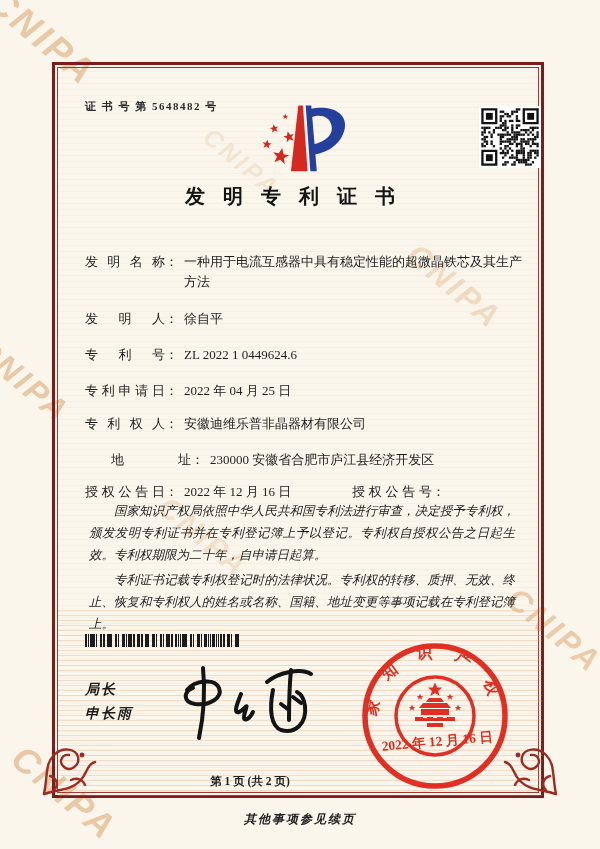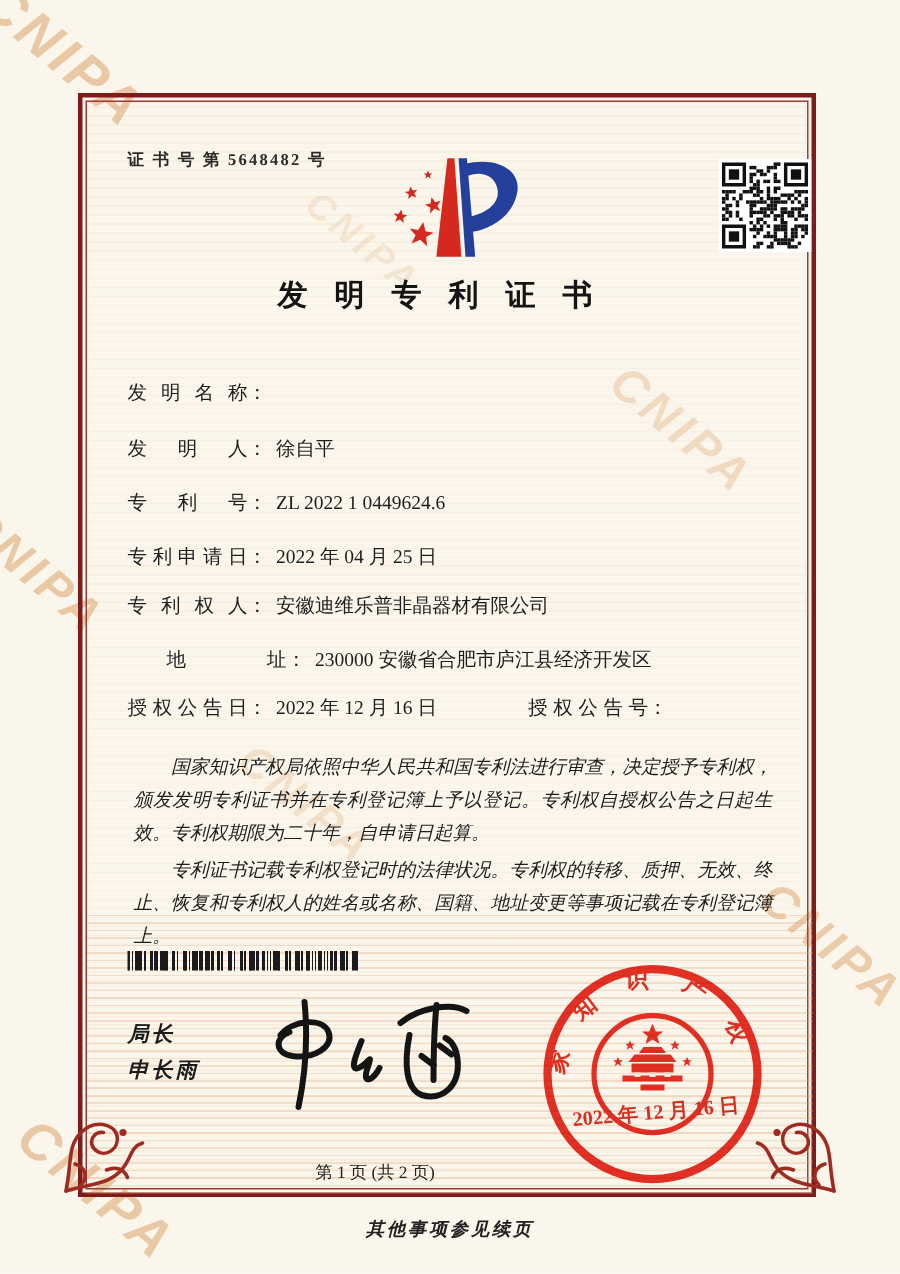--- a/index.html
+++ b/index.html
@@ -80,21 +80,21 @@
   .barcode{
     left:85px;top:634px;width:156px;height:13px;
     background-image:
       repeating-linear-gradient(90deg,#1b1b1b 0 2px,rgba(0,0,0,0) 2px 3px,#1b1b1b 3px 4px,rgba(0,0,0,0) 4px 7px,#1b1b1b 7px 10px,rgba(0,0,0,0) 10px 11px,#1b1b1b 11px 12px,rgba(0,0,0,0) 12px 15px),
       repeating-linear-gradient(90deg,#1b1b1b 0 1px,rgba(0,0,0,0) 1px 5px,#1b1b1b 5px 7px,rgba(0,0,0,0) 7px 11px,#1b1b1b 11px 12px,rgba(0,0,0,0) 12px 19px);
   }
   .director-title{left:85px;top:681px;font-size:14px;font-weight:700;font-style:italic;color:#1b1b1b;letter-spacing:2px;}
   .director-name{left:85px;top:705px;font-size:14px;font-weight:700;font-style:italic;color:#1b1b1b;letter-spacing:2px;}
   .signature{left:175px;top:654px;width:150px;height:92px;}
   .seal{left:358px;top:639px;width:154px;height:154px;mix-blend-mode:multiply;opacity:.95;}
-  .page-num{left:52px;top:774px;width:396px;text-align:center;font-size:11.5px;font-weight:400;color:#222;}
+  .page-num{left:52px;top:774px;width:396px;text-align:center;font-size:11.5px;font-weight:700;color:#222;}
   .continuation{left:0;top:811px;width:600px;text-align:center;font-size:12px;font-weight:600;font-style:italic;color:#222;letter-spacing:2px;}
 </style>
 </head>
 <body>
 
 <span class="wm wm1">CNIPA</span>
 <span class="wm wm2">CNIPA</span>
 <span class="wm wm3">CNIPA</span>
 <span class="wm wm4">CNIPA</span>
 <span class="wm wm5">CNIPA</span>
@@ -367,20 +367,21 @@
       <rect x="21" y="24" width="1" height="1"></rect>
     </g>
 </svg>
 
 <div class="abs title">发明专利证书</div>
 
 <div class="abs fields">
   <div class="row r0">
     <span class="flabel">发明名称</span>
       <span class="fcolon">：</span>
+    <span class="fvalue">一种用于电流互感器中具有稳定性能的超微晶铁芯及其生产方法</span>
   </div>
   <div class="row r1">
     <span class="flabel">发明人</span>
       <span class="fcolon">：</span>
     <span class="fvalue">徐自平</span>
   </div>
   <div class="row r2">
     <span class="flabel">专利号</span>
       <span class="fcolon">：</span>
     <span class="fvalue">ZL 2022 1 0449624.6</span>

